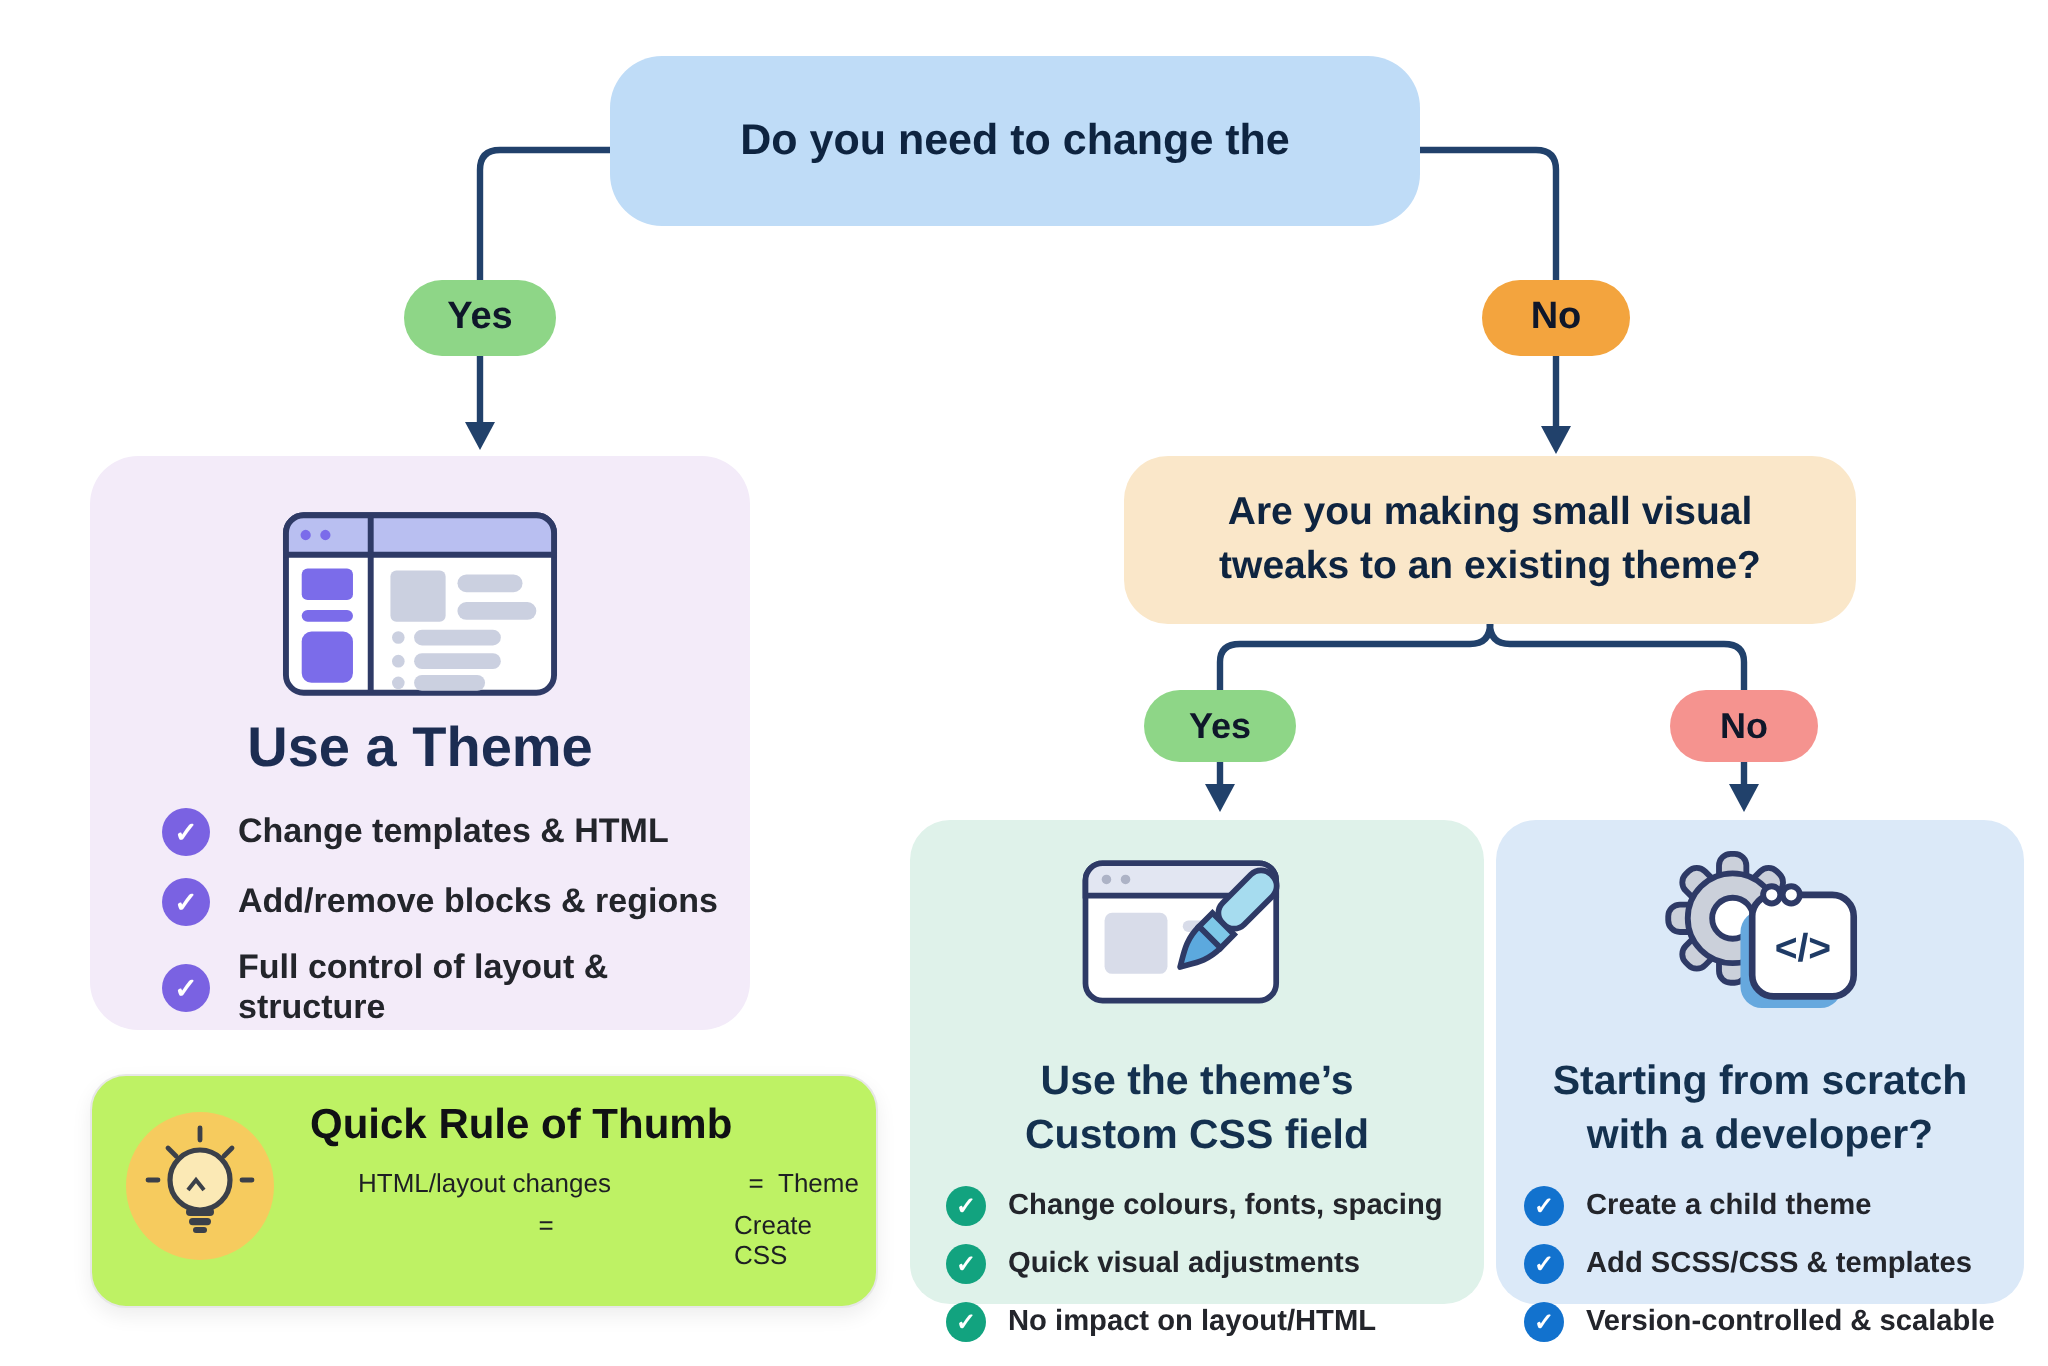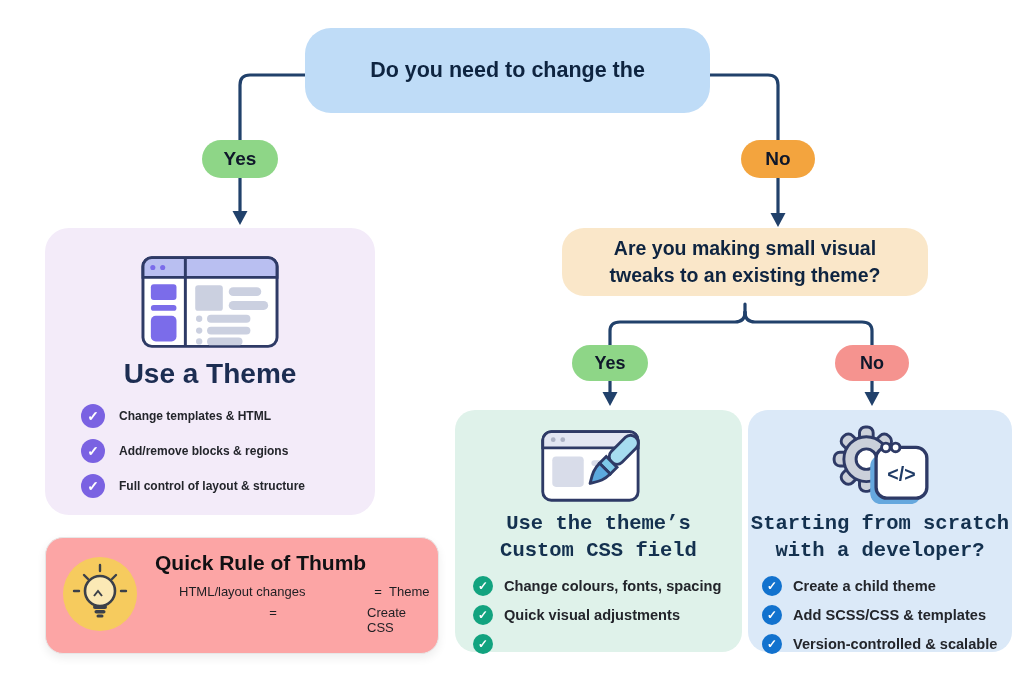--- a/index.html
+++ b/index.html
@@ -8,21 +8,21 @@
     font-family:"Liberation Sans", sans-serif;overflow:hidden;
   }
   .wires{position:absolute;left:0;top:0;width:1024px;height:683px;pointer-events:none;}
 
   
   .qbox{position:absolute;display:flex;flex-direction:column;justify-content:center;
     text-align:center;font-weight:700;color:#0e2440;}
   .qbox .qline{white-space:nowrap;}
   .q1{left:305px;top:28px;width:405px;height:85px;background:#bfdcf7;border-radius:26px;
     font-size:21.5px;line-height:1.42;}
-  .q2{left:562px;top:228px;width:366px;height:68px;background:#fae7c9;border-radius:22px;
+  .q2{left:562px;top:228px;width:366px;height:84px;background:#fae7c9;border-radius:22px;
     font-size:19.5px;line-height:1.4;}
 
   
   .badge{position:absolute;display:flex;align-items:center;justify-content:center;
     font-weight:700;color:#0f172a;}
   .badge.yes1{left:202px;top:140px;width:76px;height:38px;border-radius:19px;background:#8ed687;font-size:19px;}
   .badge.no1 {left:741px;top:140px;width:74px;height:38px;border-radius:19px;background:#f3a43e;font-size:19px;}
   .badge.yes2{left:572px;top:345px;width:76px;height:36px;border-radius:18px;background:#8ed687;font-size:18px;}
   .badge.no2 {left:835px;top:345px;width:74px;height:36px;border-radius:18px;background:#f5938f;font-size:18px;}
 
@@ -31,40 +31,40 @@
   .card-theme{left:45px;top:228px;width:330px;height:287px;background:#f3ebf9;}
   .card-css  {left:455px;top:410px;width:287px;height:242px;background:#dff2ea;border-radius:20px;}
   .card-dev  {left:748px;top:410px;width:264px;height:242px;background:#dbe9f8;border-radius:20px;}
 
   .card .icon-wrap{display:flex;justify-content:center;}
   .card-theme .icon-wrap{margin-top:26px;}
   .card-css .icon-wrap,.card-dev .icon-wrap{margin-top:14px;}
 
   .card-title{ text-align:center;font-weight:700;color:#1c2d52;}
   .card-theme .card-title{font-size:28px;margin-top:8px;}
-  .card-css .card-title,.card-dev .card-title{font-size:20.5px;line-height:1.32;color:#14314f;margin-top:4px;font-family:Liberation Mono, monospace;}
+  .card-css .card-title,.card-dev .card-title{font-size:20.5px;line-height:1.32;color:#14314f;margin-top:21px;}
 
   .bullets{margin:14px 0 0 0;padding:0;list-style:none;}
   .card-theme .bullets{margin-left:36px;margin-top:14px;}
   .card-css .bullets{margin-left:18px;margin-top:12px;}
   .card-dev .bullets{margin-left:14px;margin-top:12px;}
   .bullets li{display:flex;align-items:center;}
   .card-theme .bullets li{margin-bottom:11px;}
   .card-css .bullets li,.card-dev .bullets li{margin-bottom:9px;}
   .check{display:inline-flex;align-items:center;justify-content:center;border-radius:50%;
     color:#fff;font-weight:700;flex:0 0 auto;}
   .card-theme .check{width:24px;height:24px;font-size:14px;background:#7a62e2;margin-right:14px;}
   .card-css .check{width:20px;height:20px;font-size:12px;background:#12a37f;margin-right:11px;}
   .card-dev .check{width:20px;height:20px;font-size:12px;background:#1272ce;margin-right:11px;}
   .bullet-text{font-weight:700;color:#23252b;}
-  .card-theme .bullet-text{font-size:12px;font-weight:700;}
+  .card-theme .bullet-text{font-size:17px;font-weight:700;}
   .card-css .bullet-text,.card-dev .bullet-text{font-size:14.6px;}
 
   
-  .card-rule{left:45px;top:537px;width:392px;height:115px;background:#fca5a5;border:1.5px solid #e7e7e7;
+  .card-rule{left:45px;top:537px;width:392px;height:115px;background:#bef264;border:1.5px solid #e7e7e7;
     border-radius:18px;box-shadow:0 4px 10px rgba(0,0,0,0.07);display:flex;align-items:center;}
   .bulb-wrap{margin-left:16px;flex:0 0 auto;}
   .rule-col{margin-left:17px;}
   .rule-title{font-size:21px;font-weight:700;color:#101114;margin-bottom:9px;}
   .rule-row{display:grid;grid-template-columns:188px 22px auto;font-size:13px;font-weight:400;
     color:#1e1f23;margin-bottom:6px;margin-left:24px;}
   .rule-eq{text-align:center;}
 </style>
 </head>
 <body>
@@ -199,20 +199,21 @@
       <li>
         <span class="check">✓</span>
         <span class="bullet-text">Change colours, fonts, spacing</span>
         </li>
       <li>
         <span class="check">✓</span>
         <span class="bullet-text">Quick visual adjustments</span>
         </li>
       <li>
         <span class="check">✓</span>
+        <span class="bullet-text">No impact on layout/HTML</span>
         </li>
     </ul>
   </div>
 
   <div class="card card-dev">
     <div class="icon-wrap">
       <svg width="118" height="82" viewBox="0 0 120 84">
         <g transform="translate(46,36)">
           <g fill="#cbd0da" stroke="#2e3a66" stroke-width="3">
             <rect x="-7" y="-33" width="14" height="66" rx="6"></rect>

